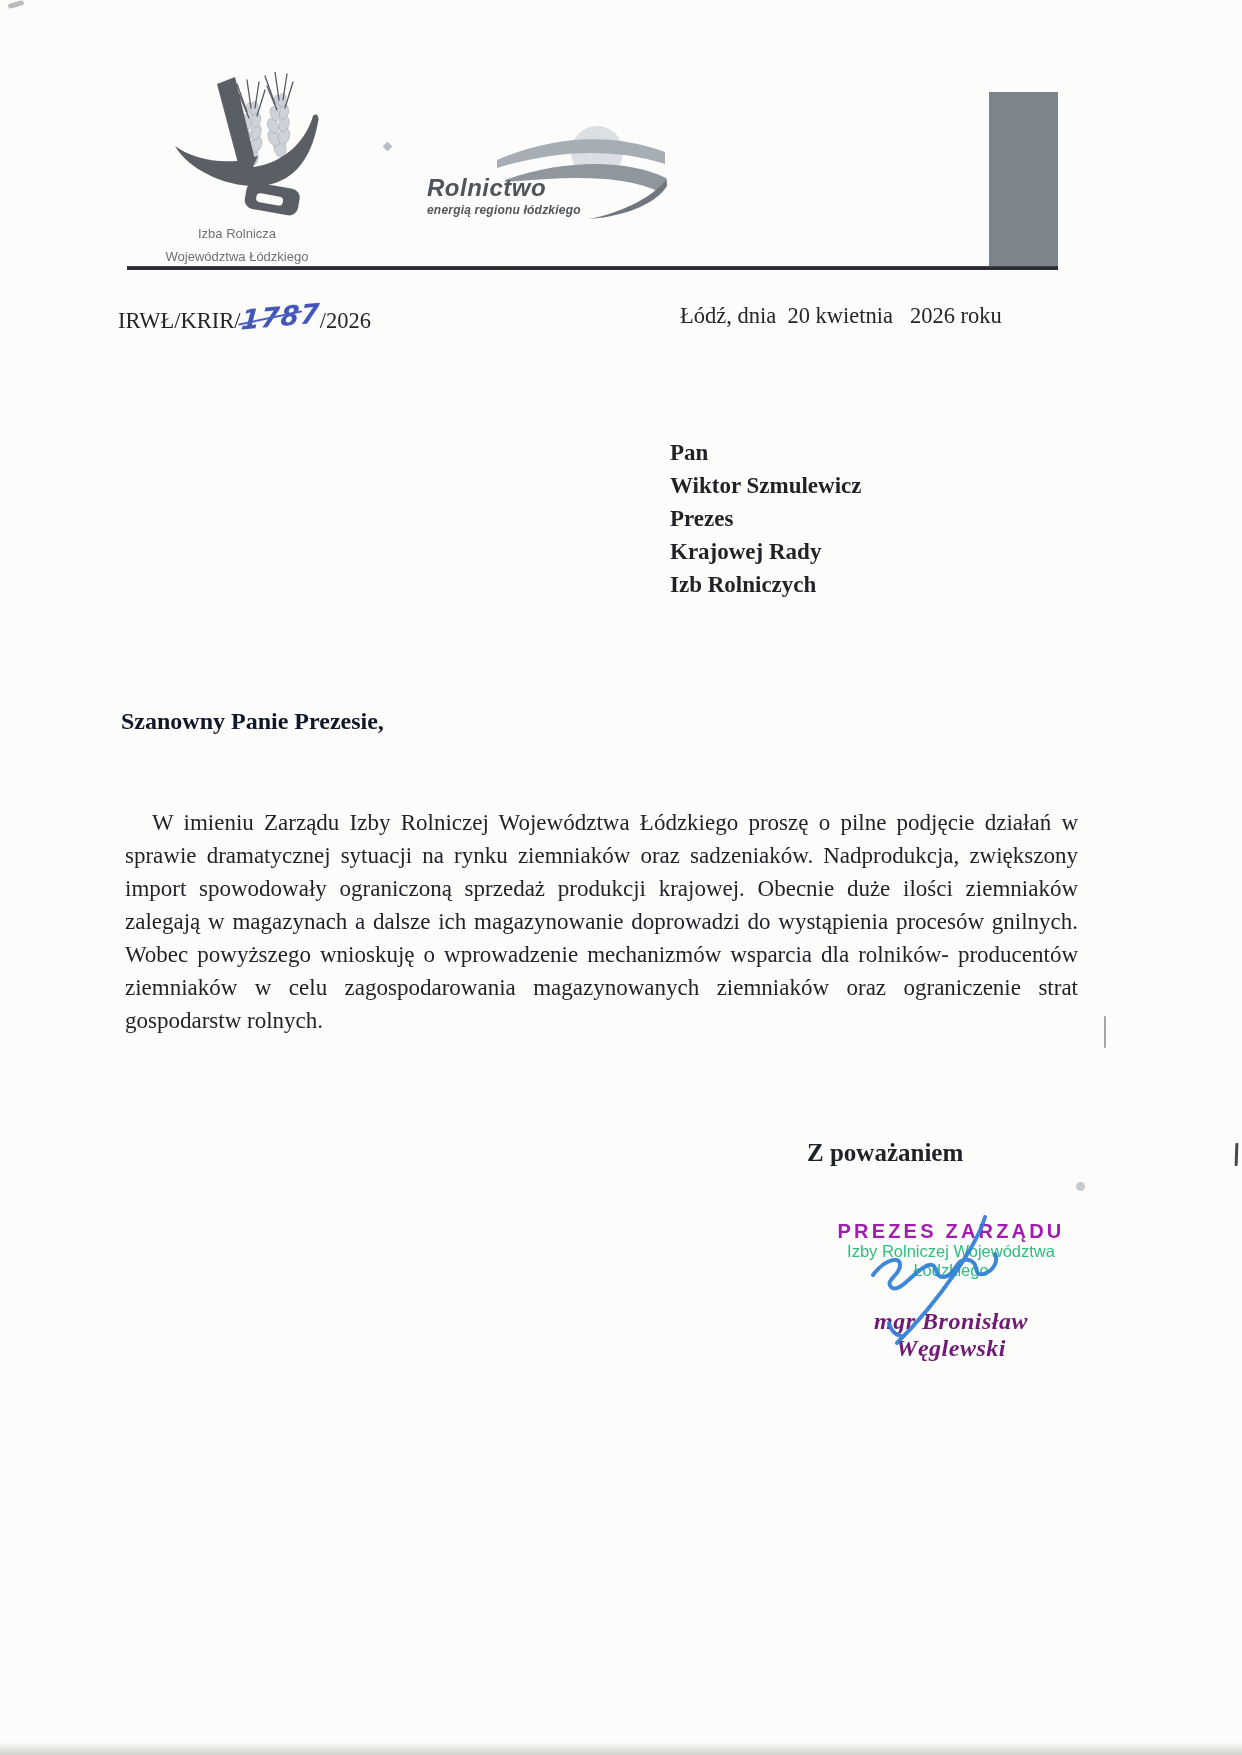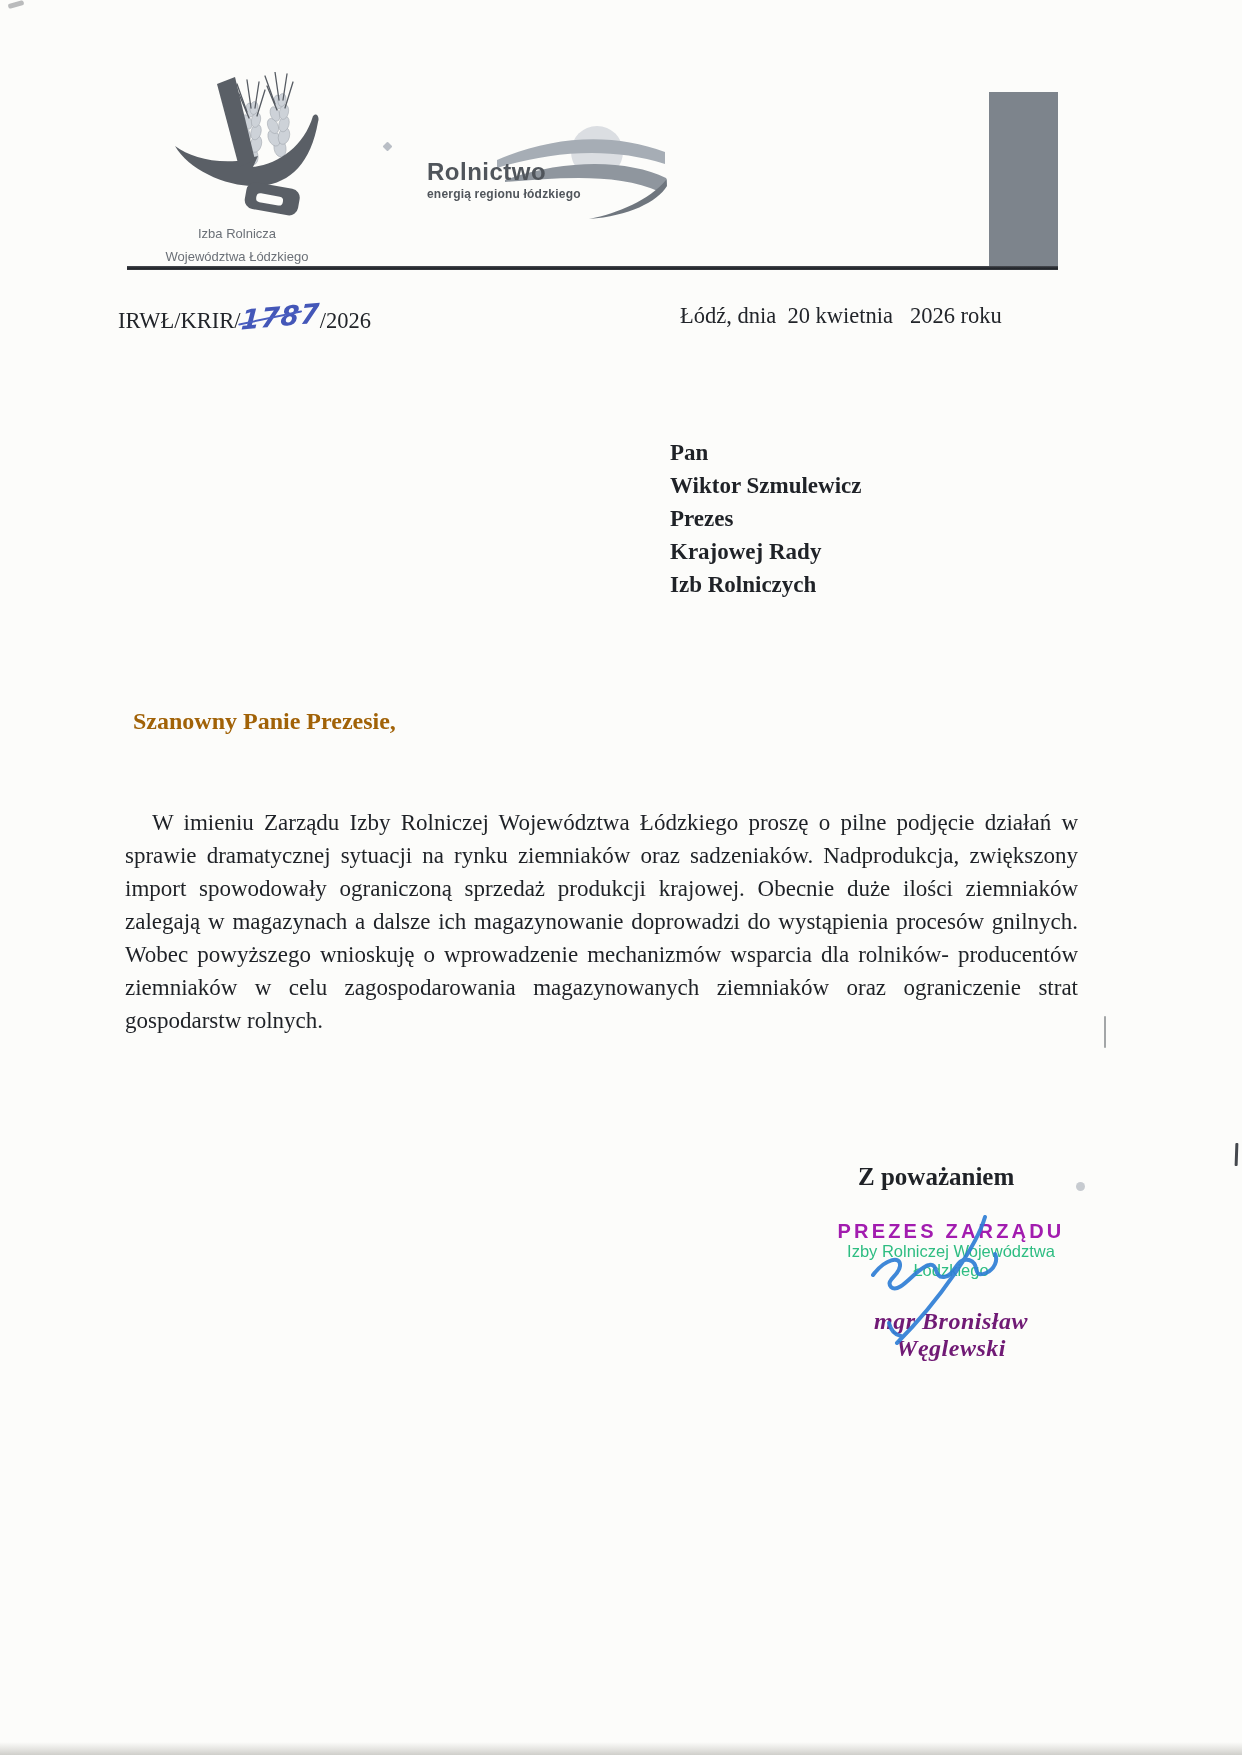--- a/index.html
+++ b/index.html
@@ -14,21 +14,21 @@
   }
   .abs{position:absolute;}
 
   
   .org-logo-svg{left:155px;top:72px;width:175px;height:145px;}
   .org-logo-text{
     left:122px;top:222px;width:230px;text-align:center;
     font-family:"Liberation Sans",sans-serif;
     font-size:13px;line-height:23px;color:#6b7077;
   }
-  .brand{left:427px;top:160px;width:270px;font-family:"Liberation Sans",sans-serif;color:#50555b;}
+  .brand{left:427px;top:176px;width:270px;font-family:"Liberation Sans",sans-serif;color:#50555b;font-style:italic;}
   .brand-title{font-size:24px;font-weight:bold;line-height:24px;letter-spacing:.5px;}
   .brand-subtitle{font-size:12px;font-weight:bold;line-height:20px;letter-spacing:.2px;}
   .swoosh-svg{left:497px;top:120px;width:170px;height:100px;}
 
   .contact{
     right:270px;top:119px;text-align:right;
     font-family:"Liberation Sans",sans-serif;
     font-size:19px;line-height:21.5px;color:#36393e;white-space:nowrap;
   }
   .contact .bold{font-weight:bold;}
@@ -54,27 +54,27 @@
   .ref-strike{
     position:absolute;left:-3px;top:15px;width:64px;height:2.4px;
     background:#4a5ec0;transform:rotate(-7deg);border-radius:2px;
   }
   .dateline{left:668px;top:303px;font-size:22.5px;white-space:pre;margin-left:12px;}
 
   
   .recipient{left:670px;top:436px;font-size:23px;font-weight:bold;line-height:33px;color:#1f2227;}
 
   
-  .salutation{left:133px;top:708px;font-size:24px;font-weight:bold;color:#a16207;}
+  .salutation{left:121px;top:708px;font-size:24px;font-weight:bold;color:#0f172a;}
   .body-par{
     left:125px;top:806px;width:953px;
     font-size:23px;line-height:33px;text-align:justify;text-indent:27px;
     color:#1e2126;margin:0;
   }
-  .closing{left:858px;top:1139px;font-size:25px;font-weight:bold;color:#1f2227;margin-top:24px;}
+  .closing{left:807px;top:1139px;font-size:25px;font-weight:bold;color:#1f2227;}
 
   
   .stamp{left:817px;top:1221px;width:268px;text-align:center;font-family:"Liberation Sans",sans-serif;}
   .stamp-line1{font-size:20px;font-weight:600;letter-spacing:3.2px;color:#a21caf;line-height:20px;}
   .stamp-line2{font-size:16.5px;font-weight:500;color:#2ebd82;line-height:19px;margin-top:1px;}
   .stamp-signer{
     font-family:"Liberation Serif",serif;font-style:italic;font-weight:bold;
     font-size:24px;color:#701a75;margin-top:28px;letter-spacing:.5px;
   }
   .signature-svg{left:845px;top:1205px;width:180px;height:145px;}

